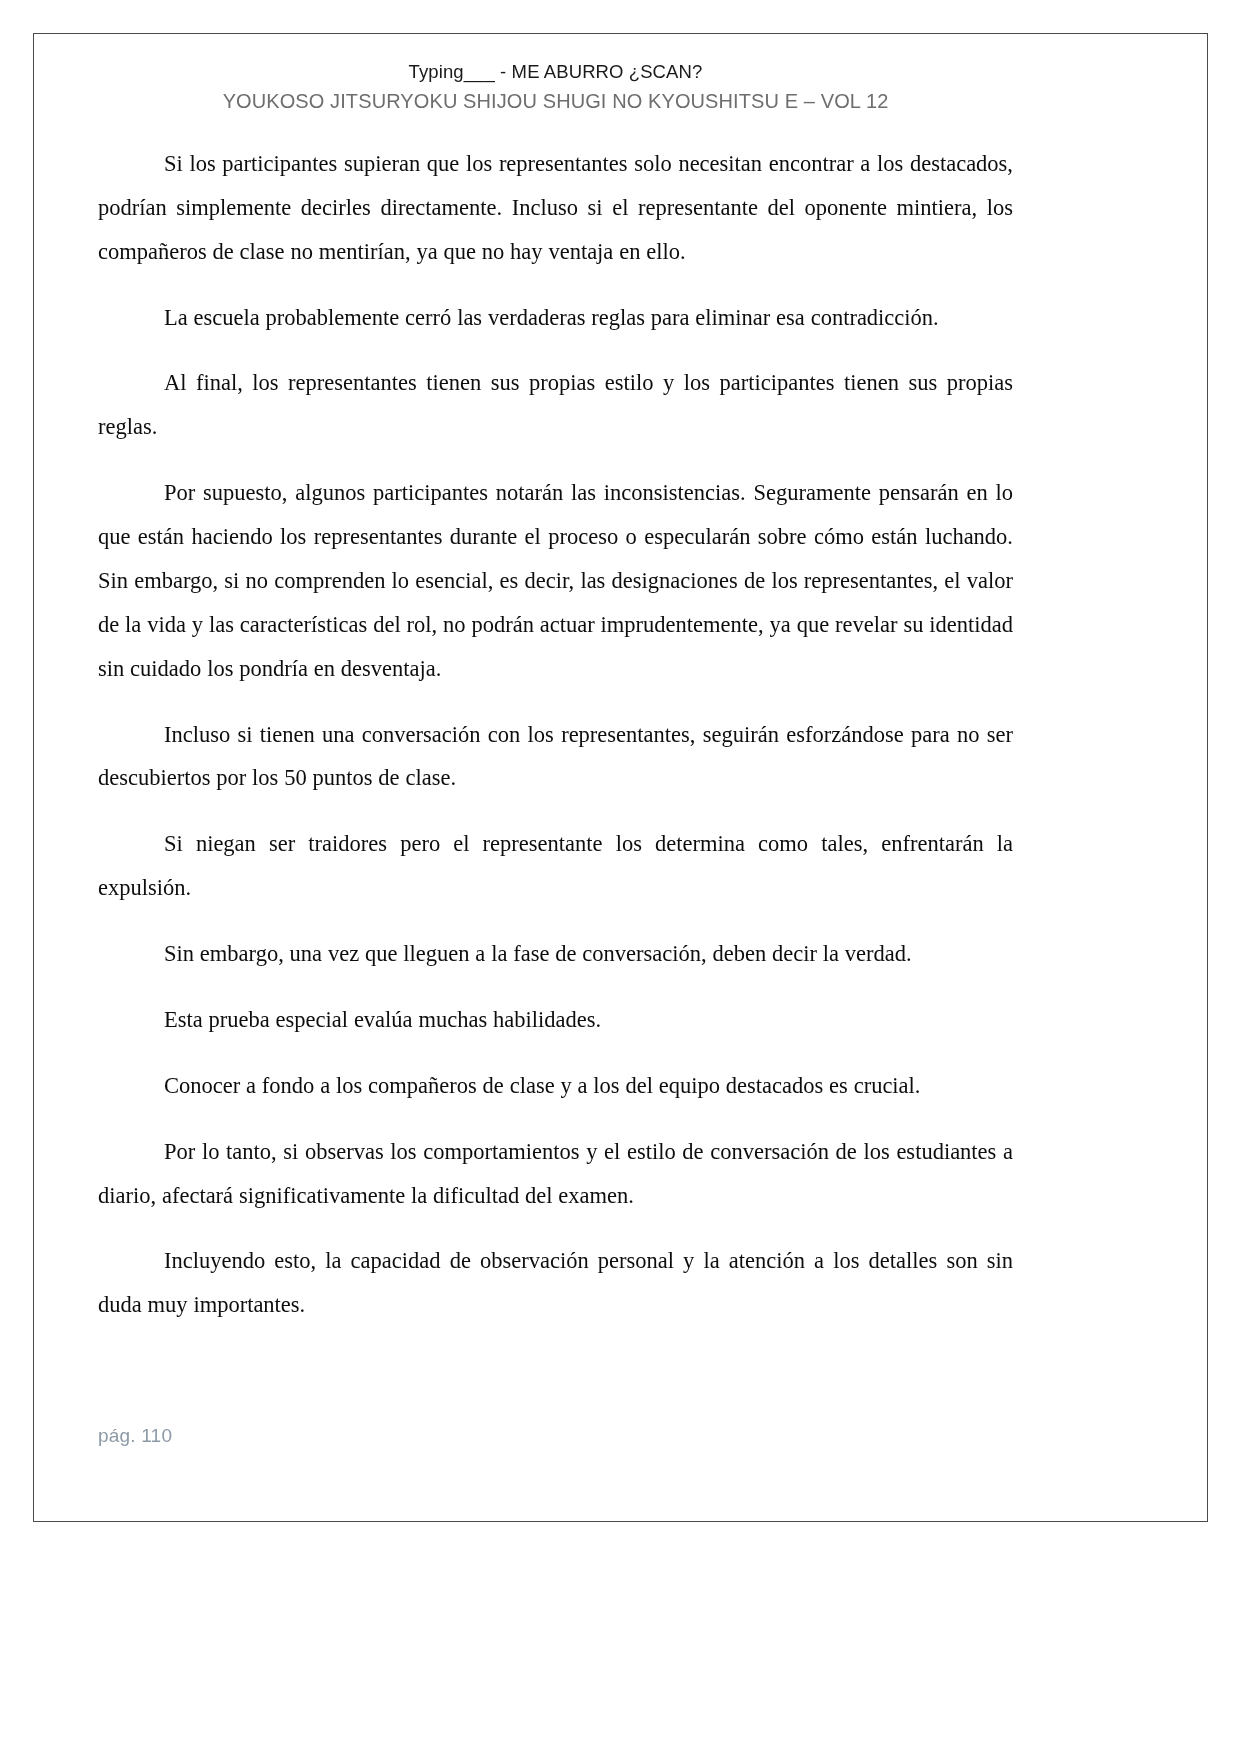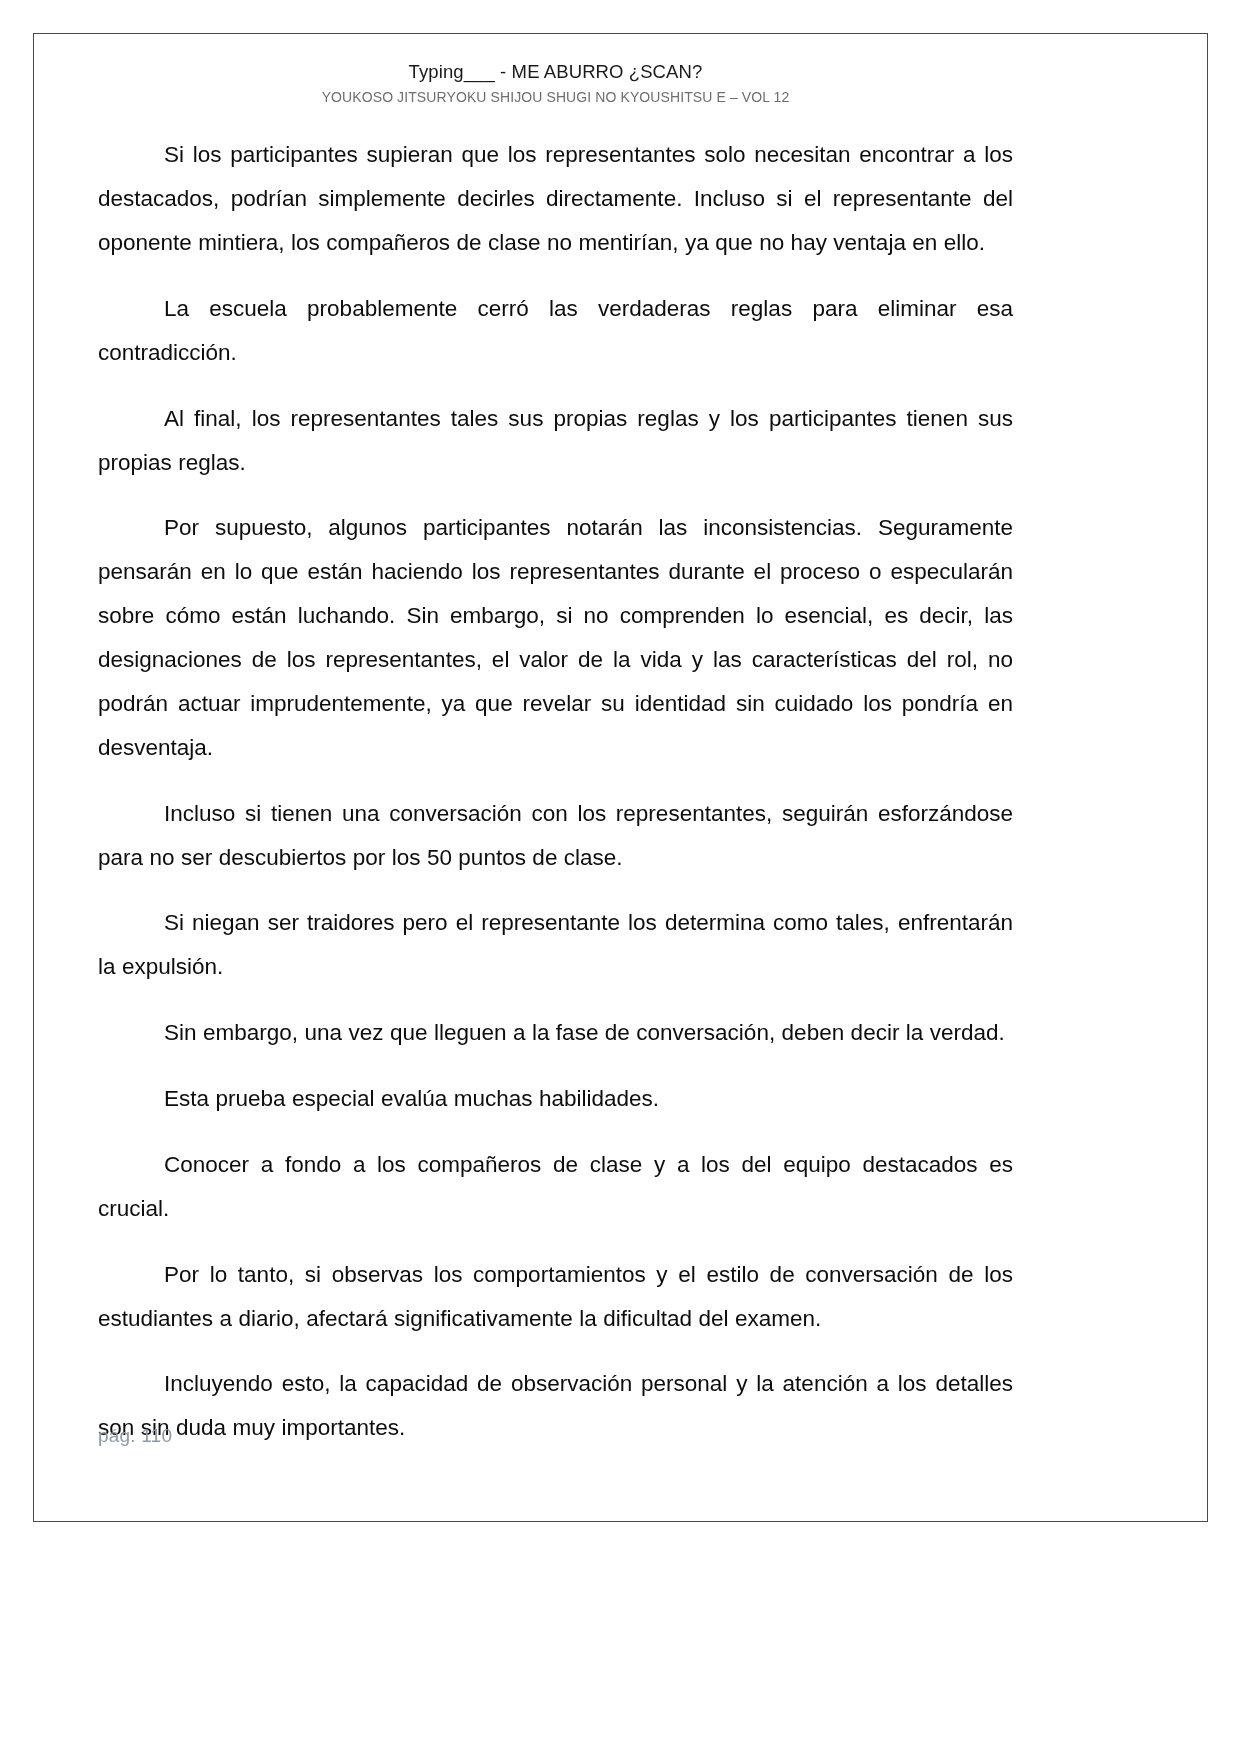--- a/index.html
+++ b/index.html
@@ -40,29 +40,30 @@
     margin: 0 0 0 0;
   }
   .header-line-1 {
     font-size: 18.5px;
     color: #1a1a1a;
     letter-spacing: 0.1px;
     line-height: 1.35;
     white-space: nowrap;
   }
   .header-line-2 {
-    font-size: 14px;
+    font-size: 20px;
     color: #6e6e6e;
     letter-spacing: 0.1px;
     line-height: 1.45;
     white-space: nowrap;
     margin-top: 2px;
   }
   .body-text {
     margin-top: 26px;
+    font-family: Liberation Serif, serif;
   }
   p.para {
     margin: 0 0 22px 0;
     font-size: 22.5px;
     line-height: 1.95;
     color: #0d0d0d;
     text-align: justify;
     text-indent: 66px;
     word-spacing: 0.2px;
   }
@@ -90,21 +91,21 @@
   <div class="content">
 
     <div class="header">
       <div class="header-line-1">Typing___ - ME ABURRO ¿SCAN?</div>
       <div class="header-line-2">YOUKOSO JITSURYOKU SHIJOU SHUGI NO KYOUSHITSU E – VOL 12</div>
     </div>
 
     <div class="body-text">
       <p class="para">Si los participantes supieran que los representantes solo necesitan encontrar a los destacados, podrían simplemente decirles directamente. Incluso si el representante del oponente mintiera, los compañeros de clase no mentirían, ya que no hay ventaja en ello.</p>
       <p class="para">La escuela probablemente cerró las verdaderas reglas para eliminar esa contradicción.</p>
-      <p class="para">Al final, los representantes tales sus propias reglas y los participantes tienen sus propias reglas.</p>
+      <p class="para">Al final, los representantes tienen sus propias estilo y los participantes tienen sus propias reglas.</p>
       <p class="para">Por supuesto, algunos participantes notarán las inconsistencias. Seguramente pensarán en lo que están haciendo los representantes durante el proceso o especularán sobre cómo están luchando. Sin embargo, si no comprenden lo esencial, es decir, las designaciones de los representantes, el valor de la vida y las características del rol, no podrán actuar imprudentemente, ya que revelar su identidad sin cuidado los pondría en desventaja.</p>
       <p class="para">Incluso si tienen una conversación con los representantes, seguirán esforzándose para no ser descubiertos por los 50 puntos de clase.</p>
       <p class="para">Si niegan ser traidores pero el representante los determina como tales, enfrentarán la expulsión.</p>
       <p class="para">Sin embargo, una vez que lleguen a la fase de conversación, deben decir la verdad.</p>
       <p class="para">Esta prueba especial evalúa muchas habilidades.</p>
       <p class="para">Conocer a fondo a los compañeros de clase y a los del equipo destacados es crucial.</p>
       <p class="para">Por lo tanto, si observas los comportamientos y el estilo de conversación de los estudiantes a diario, afectará significativamente la dificultad del examen.</p>
       <p class="para">Incluyendo esto, la capacidad de observación personal y la atención a los detalles son sin duda muy importantes.</p>
     </div>
 

